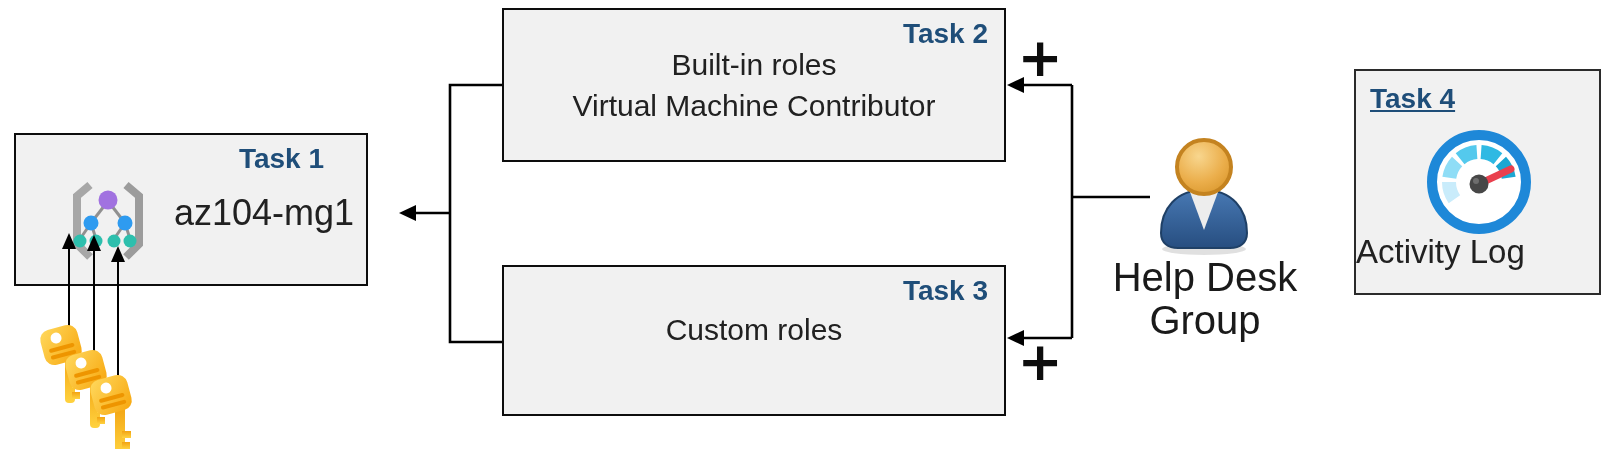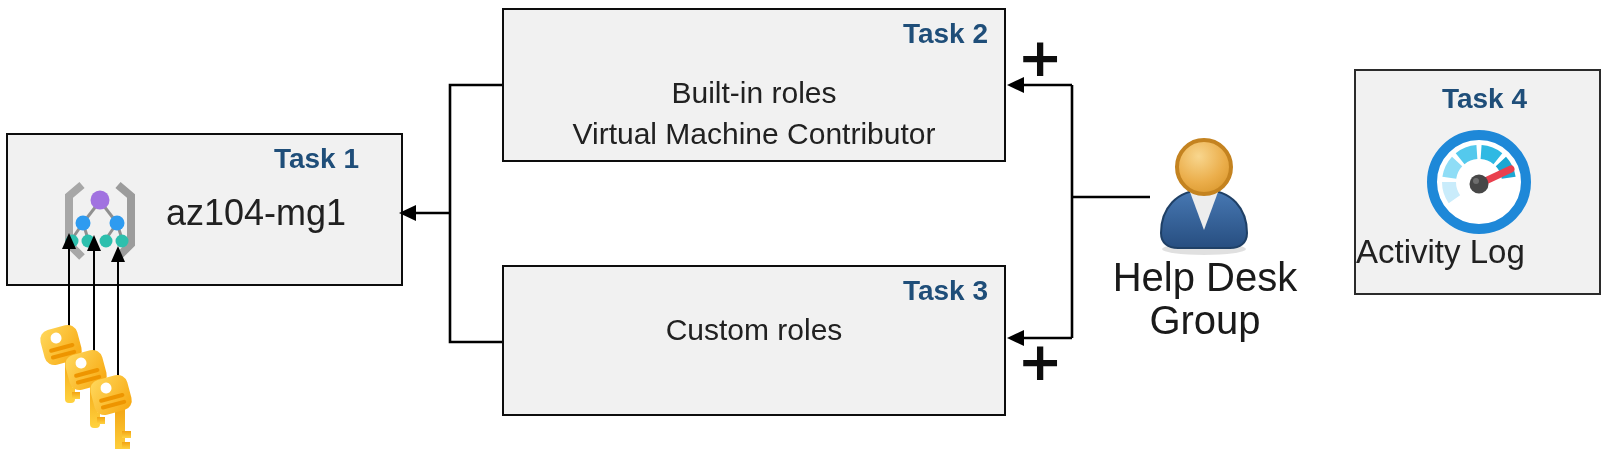--- a/index.html
+++ b/index.html
@@ -16,35 +16,35 @@
   }
   .connectors{position:absolute;left:0;top:0;z-index:5;pointer-events:none;}
   .cline{stroke:var(--connector-black);stroke-width:2.6;fill:none;}
   .cthin{stroke:var(--connector-black);stroke-width:2;fill:none;}
   .chead{fill:var(--connector-black);stroke:none;}
 
   .box{
     position:absolute;box-sizing:border-box;background:var(--box-fill);
     border:2px solid var(--box-border);z-index:1;padding-left:24px;
   }
-  .task1{left:6px;top:133px;width:397px;height:153px;}
+  .task1{left:14px;top:133px;width:354px;height:153px;}
   .task2{left:502px;top:8px;width:504px;height:154px;}
   .task3{left:502px;top:265px;width:504px;height:151px;}
   .task4{left:1354px;top:69px;width:247px;height:226px;border-color:#2B2B2B;}
 
   .task-label{
     position:absolute;font-weight:700;font-size:28px;line-height:32px;
     color:var(--task-label-blue);white-space:nowrap;
   }
   .tl-right{top:8px;right:16px;}
   .task1 .task-label{top:8px;right:42px;}
-  .task4 .task-label{top:12px;left:14px;right:0;text-align:center;}
+  .task4 .task-label{top:12px;left:14px;right:0;text-align:left;text-decoration:underline;}
 
   .box-lines{position:absolute;left:0;right:0;text-align:center;font-size:30px;line-height:41px;color:var(--body-text);}
-  .task2 .box-lines{top:34px;margin-top:28px;}
+  .task2 .box-lines{top:34px;}
   .task3 .box-lines{top:42px;}
 
   .mg-icon{position:absolute;left:48px;top:45px;}
   .mg-title{position:absolute;left:158px;top:55px;font-size:36px;line-height:46px;color:var(--body-text);white-space:nowrap;}
 
   .gauge-icon{position:absolute;left:70px;top:58px;}
   .task4-title{position:absolute;left:0;right:0;top:162px;font-size:33px;color:var(--body-text);}
 
   .keys-icon{position:absolute;left:30px;top:318px;z-index:6;}
   .person-icon{position:absolute;left:1148px;top:136px;z-index:6;}

